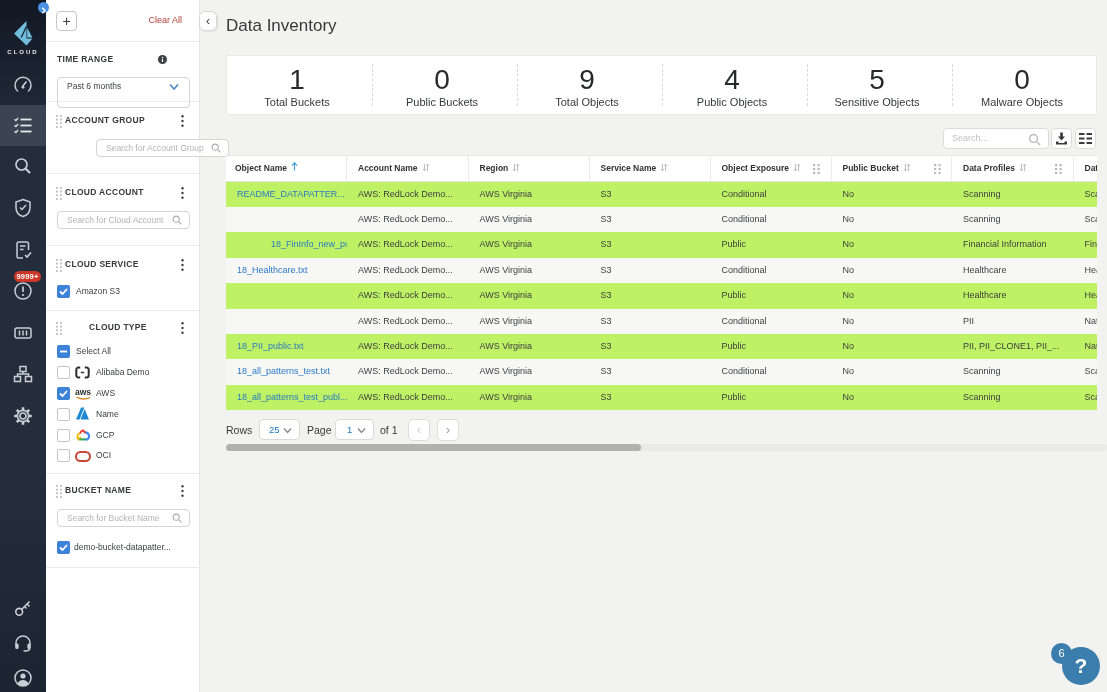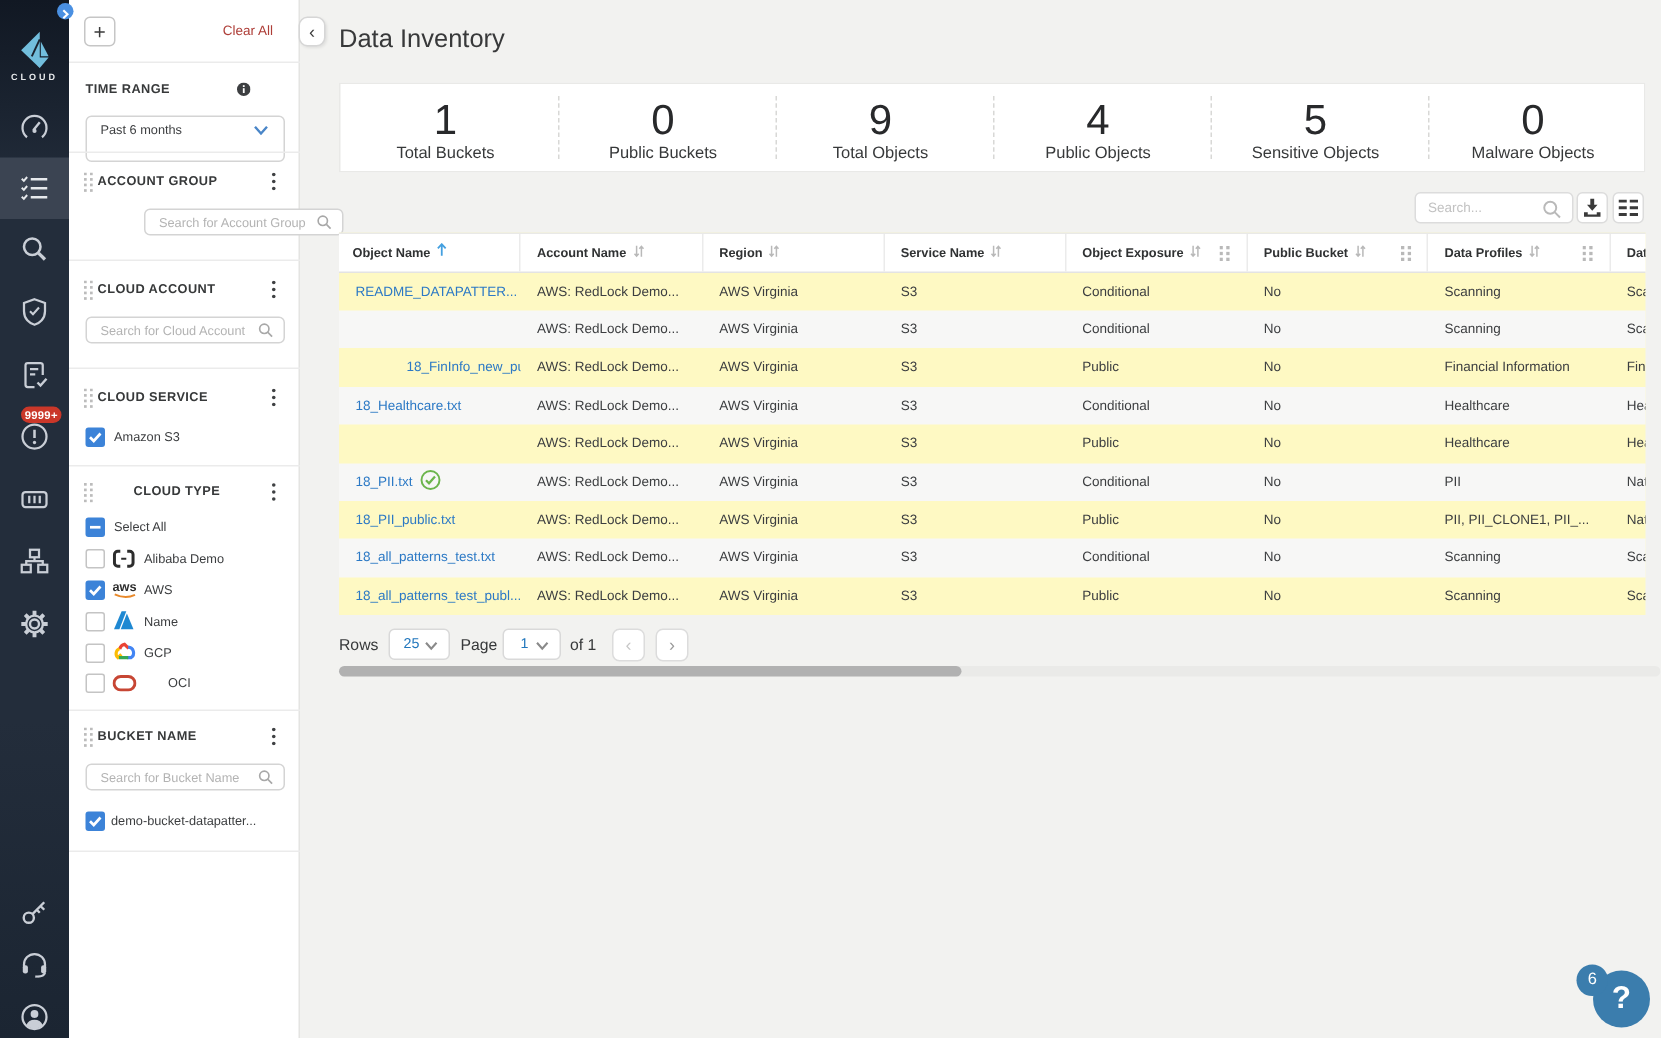--- a/index.html
+++ b/index.html
@@ -34,21 +34,21 @@
 #collapsebtn { position:absolute; left:199px; top:11px; width:18px; height:20px; background:#fff; border:1px solid #d6d6d6; border-radius:6px; box-shadow:1px 1px 2px rgba(0,0,0,0.08); color:#3a3a3a; text-align:center; font-size:12px; line-height:18px; z-index:4; }
 #title { position:absolute; left:226px; top:16px; font-size:17px; font-weight:400; color:#38393a; }
 #stats { position:absolute; left:226px; top:55px; width:871px; height:60px; background:#fff; border:1px solid #e9e9e7; }
 .stat { position:absolute; top:0; width:145px; height:58px; text-align:center; padding-right:5px; }
 .stat .num { font-size:28px; color:#28292b; margin-top:11px; line-height:26px; }
 .stat .lbl { font-size:11px; color:#37393a; margin-top:3px; line-height:13px; }
 .statsep { position:absolute; top:8px; width:0; height:42px; border-left:1px dashed #d8d8d6; }
 #searchbox { position:absolute; left:943px; top:128px; width:106px; height:21px; border:1px solid #dcdcdc; border-radius:4px; background:#fff; color:#c2c2c2; font-size:9px; line-height:19px; padding-left:8px; }
 .tbtn { position:absolute; top:128px; width:21px; height:21px; border:1px solid #dcdcdc; border-radius:4px; background:#fff; }
 
-#tablecard { position:absolute; left:226px; top:155px; width:871px; height:255px; background:#fef9c3; border-top:1px solid #e9e9e7; overflow:hidden; }
+#tablecard { position:absolute; left:226px; top:155px; width:871px; height:255px; background:#bef264; border-top:1px solid #e9e9e7; overflow:hidden; }
 #thead { position:absolute; left:0; top:0; width:900px; height:26px; background:#fff; border-bottom:1px solid #e3e3e3; }
 .th { position:absolute; top:0; height:25px; border-right:1px solid #ebebeb; font-size:8.5px; font-weight:bold; color:#303233; line-height:25px; padding-left:11px; white-space:nowrap; }
 .trow { position:absolute; left:0; width:900px; height:25.4px; }
 .trow.even { background:#f7f7f6; }
 .td { position:absolute; top:0; height:25.4px; line-height:25.4px; font-size:9px; color:#3c3e40; padding-left:11px; white-space:nowrap; overflow:hidden; }
 .td a { color:#2c79c5; text-decoration:none; }
 .sorticon { display:inline-block; margin-left:4px; vertical-align:-1px; }
 .dragdots { position:absolute; top:8px; width:7px; height:10px; }
 
 #pager { position:absolute; left:226px; top:419px; width:871px; height:23px; font-size:10.5px; color:#37393a; }
@@ -281,21 +281,21 @@
     </div>
   <div class="flabel" style="left:50px; top:387px;">AWS</div>
 
   <div class="cb off" style="left:11px; top:408px;"></div>
   <div class="flabel" style="left:50px; top:408px;">Name</div>
 
   <div class="cb off" style="left:11px; top:429px;"></div>
   <div class="flabel" style="left:50px; top:429px;">GCP</div>
 
   <div class="cb off" style="left:11px; top:449px;"></div>
-  <div class="flabel" style="left:50px; top:449px;margin-left:16px;">OCI</div>
+  <div class="flabel" style="left:50px; top:449px;">OCI</div>
 
   <div class="fsep" style="top:473px"></div>
   <svg class="fhandle" style="top:485px" viewBox="0 0 6 13">
       <g fill="#bcbcbc">
         <rect x="0" y="0" width="1.8" height="1.8"></rect>
         <rect x="4" y="0" width="1.8" height="1.8"></rect>
         <rect x="0" y="3.7" width="1.8" height="1.8"></rect>
         <rect x="4" y="3.7" width="1.8" height="1.8"></rect>
         <rect x="0" y="7.4" width="1.8" height="1.8"></rect>
         <rect x="4" y="7.4" width="1.8" height="1.8"></rect>
@@ -506,24 +506,20 @@
     <div class="trow" style="top:127.2px">
       <div class="td" style="left:121px; width:121.5px;">AWS: RedLock Demo...</div>
       <div class="td" style="left:242.5px; width:121px;">AWS Virginia</div>
       <div class="td" style="left:363.5px; width:121px;">S3</div>
       <div class="td" style="left:484.5px; width:121px;">Public</div>
       <div class="td" style="left:605.5px; width:120.5px;">No</div>
       <div class="td" style="left:726px; width:121.5px;">Healthcare</div>
       <div class="td" style="left:847.5px; width:52px;">Healthcare</div>
     </div>
     <div class="trow even" style="top:152.6px">
-      <div class="td" style="left:0; width:121px;"><a>18_PII.txt</a><svg style="display:inline-block;vertical-align:-3px;margin-left:5px" width="14" height="14" viewBox="0 0 14 14" fill="none" stroke="#6cb54c" stroke-width="1.3">
-          <circle cx="7" cy="7" r="6"></circle>
-          <path d="M4 7.2 l2 2 4-4.5" stroke-width="1.5"></path>
-        </svg></div>
       <div class="td" style="left:121px; width:121.5px;">AWS: RedLock Demo...</div>
       <div class="td" style="left:242.5px; width:121px;">AWS Virginia</div>
       <div class="td" style="left:363.5px; width:121px;">S3</div>
       <div class="td" style="left:484.5px; width:121px;">Conditional</div>
       <div class="td" style="left:605.5px; width:120.5px;">No</div>
       <div class="td" style="left:726px; width:121.5px;">PII</div>
       <div class="td" style="left:847.5px; width:52px;">National Id</div>
     </div>
     <div class="trow" style="top:178.0px">
       <div class="td" style="left:0; width:121px;"><a>18_PII_public.txt</a></div>

